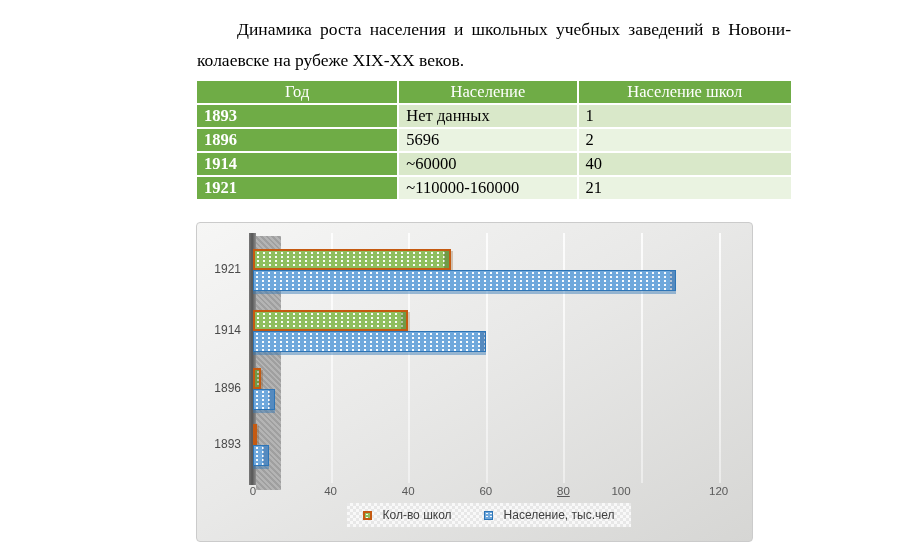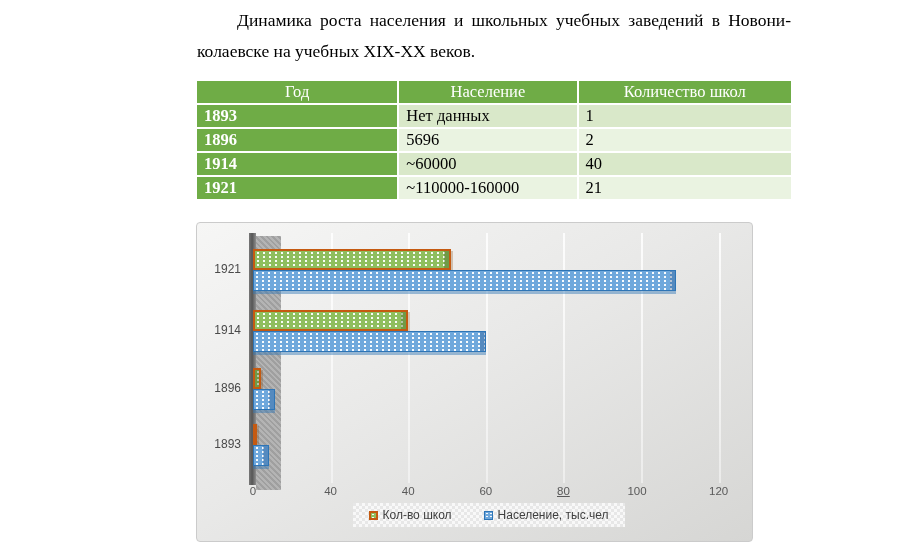--- a/index.html
+++ b/index.html
@@ -1,20 +1,20 @@
 <!DOCTYPE html>
 <html style="--hdr: #6FAC46; --row-dark: #D9E8C9; --row-light: #EAF3E1; --green-fill: #8FBE5E; --green-border: #C55A11; --blue-fill: #6FA8DC; --blue-border: #2E75B6;"><head>
 <meta charset="utf-8">
 <style>
   html,body{margin:0;padding:0;background:#fff;}
   .page{position:relative;width:900px;height:554px;background:#ffffff;overflow:hidden;
         font-family:"Liberation Serif", serif;color:#000;}
 
   
-  .title-block{position:absolute;left:197px;top:5px;width:594px;font-size:17.5px;line-height:31px;}
+  .title-block{position:absolute;left:197px;top:14px;width:594px;font-size:17.5px;line-height:31px;}
   .title-line1{text-align:justify;text-align-last:justify;text-indent:40px;}
   .title-line2{text-align:left;}
 
   
   table.doc-table{position:absolute;left:195px;top:79px;width:598px;
       border-collapse:separate;border-spacing:2px;font-size:16.5px;}
   table.doc-table th{background:var(--hdr,#6FAC46);color:#fff;font-weight:normal;
       text-align:center;height:20px;padding:1px 2px;}
   table.doc-table td{height:19px;padding:1px 7px;vertical-align:middle;}
   table.doc-table td.year{background:var(--hdr,#6FAC46);color:#fff;font-weight:bold;}
@@ -41,48 +41,48 @@
       box-shadow:inset -5px 0 0 rgba(55,90,25,.35), 2px 2px 0 rgba(130,75,20,.28);}
   .bar-s1{background-color:var(--blue-fill,#6FA8DC);border:1px solid var(--blue-border,#2E75B6);
       box-shadow:inset -5px 0 0 rgba(25,70,125,.30), 0 3px 0 rgba(46,117,182,.45);}
   .cat-label{position:absolute;left:0;width:44px;text-align:right;font-size:12px;color:#4a4a4a;}
   .tick{position:absolute;top:262px;transform:translateX(-50%);font-size:11.5px;color:#595959;}
   .legend{position:absolute;top:280px;left:calc(50% + 14px);transform:translateX(-50%);
       display:inline-flex;align-items:center;gap:32px;padding:5px 16px;height:14px;
       background:#f2f2f2;
       background-image:repeating-conic-gradient(#f8f8f8 0% 25%, #e7e7e7 0% 50%);
       background-size:6px 6px;}
-  .legend-item{display:flex;align-items:center;gap:5px;font-size:12px;color:#3f3f3f;white-space:nowrap;}
+  .legend-item{display:flex;align-items:center;gap:11px;font-size:12px;color:#3f3f3f;white-space:nowrap;}
   .swatch{width:9px;height:9px;box-sizing:border-box;
       background-image:radial-gradient(rgba(255,255,255,.95) 0.8px, rgba(255,255,255,0) 1.1px);
       background-size:4px 3px;}
   .swatch-s0{background-color:var(--green-fill,#8FBE5E);border:2px solid var(--green-border,#C55A11);}
   .swatch-s1{background-color:var(--blue-fill,#6FA8DC);border:1px solid var(--blue-border,#2E75B6);}
 </style>
 </head>
 <body>
 
 <div class="page">
 
   <div class="title-block">
     <div class="title-line1">Динамика роста населения и школьных учебных заведений в Новони-</div>
-    <div class="title-line2">колаевске на учебных XIX-XX веков.</div>
+    <div class="title-line2">колаевске на рубеже XIX-XX веков.</div>
   </div>
 
   <table class="doc-table">
     <colgroup>
         <col class="col-year">
         <col class="col-pop">
         <col class="col-sch">
       </colgroup>
     <thead>
       <tr>
         <th>Год</th>
         <th>Население</th>
-        <th>Количество школ</th>
+        <th>Население школ</th>
       </tr>
     </thead>
     <tbody>
       <tr class="band-dark">
         <td class="year">1893</td>
         <td>Нет данных</td>
         <td>1</td>
       </tr>
       <tr class="band-light">
         <td class="year">1896</td>
@@ -128,21 +128,21 @@
         <div class="cat-label" style="top: 100px;">1914</div>
         <div class="cat-label" style="top: 158px;">1896</div>
         <div class="cat-label" style="top: 214px;">1893</div>
       </div>
     <div>
         <div class="tick" style="left: 56px;">0</div>
         <div class="tick" style="left: 133.6px;">40</div>
         <div class="tick" style="left: 211.2px;">40</div>
         <div class="tick" style="left: 288.8px;">60</div>
         <div class="tick" style="left: 366.4px; text-decoration: underline;">80</div>
-        <div class="tick" style="left: 440px;">100</div>
+        <div class="tick" style="left: 424px;">100</div>
         <div class="tick" style="left: 521.6px;">120</div>
       </div>
     <div class="legend">
       <div class="legend-item">
         <span class="swatch swatch-s0"></span>
         <span>Кол-во школ</span>
       </div>
       <div class="legend-item">
         <span class="swatch swatch-s1"></span>
         <span>Население, тыс.чел</span>

